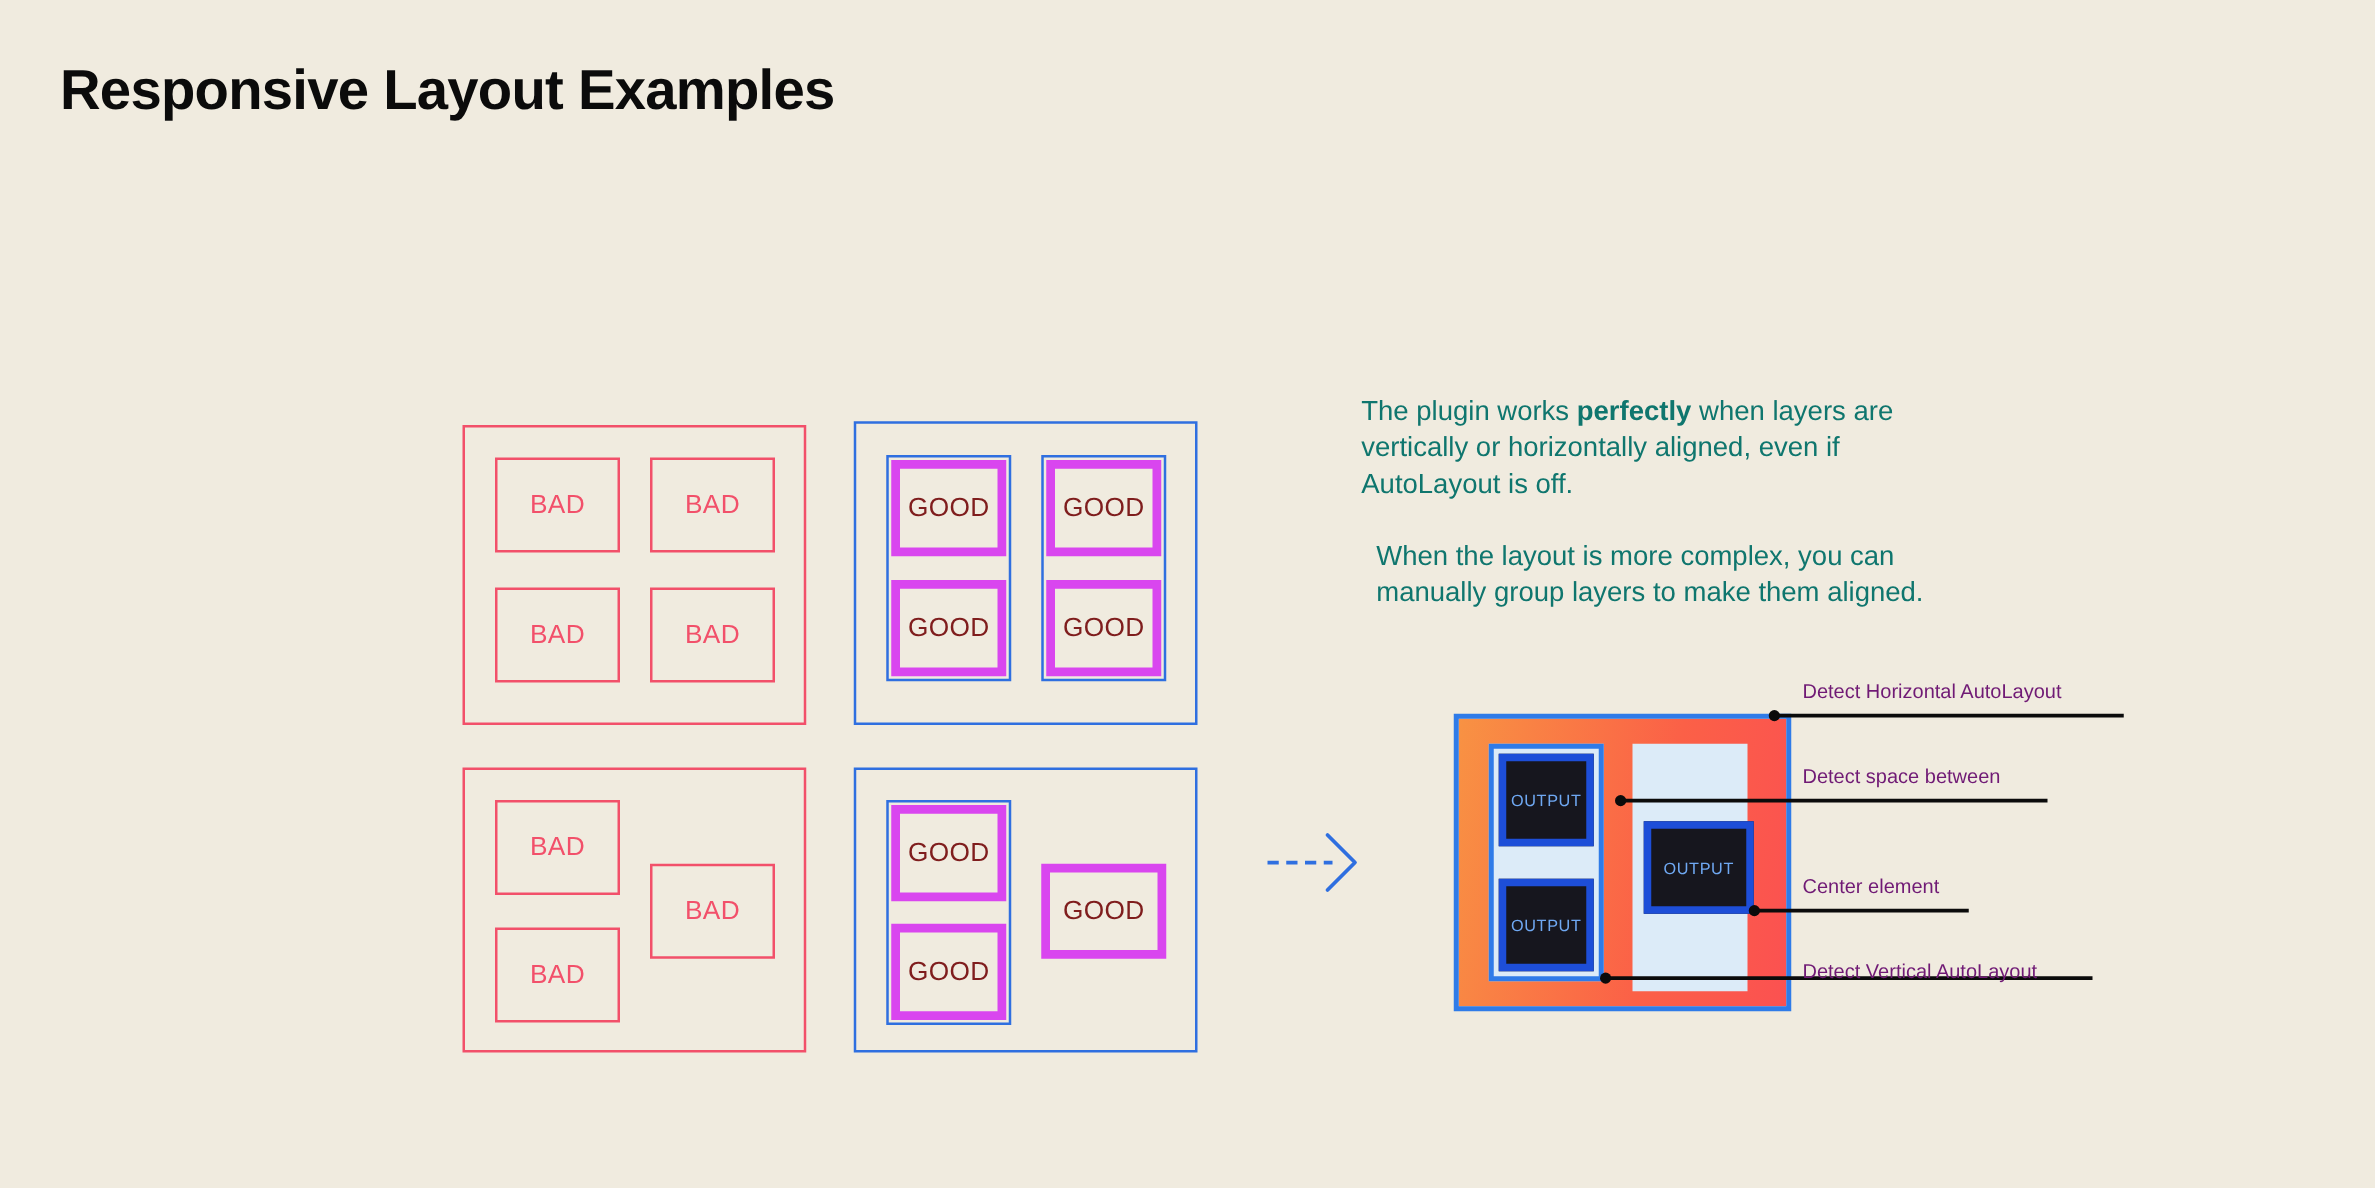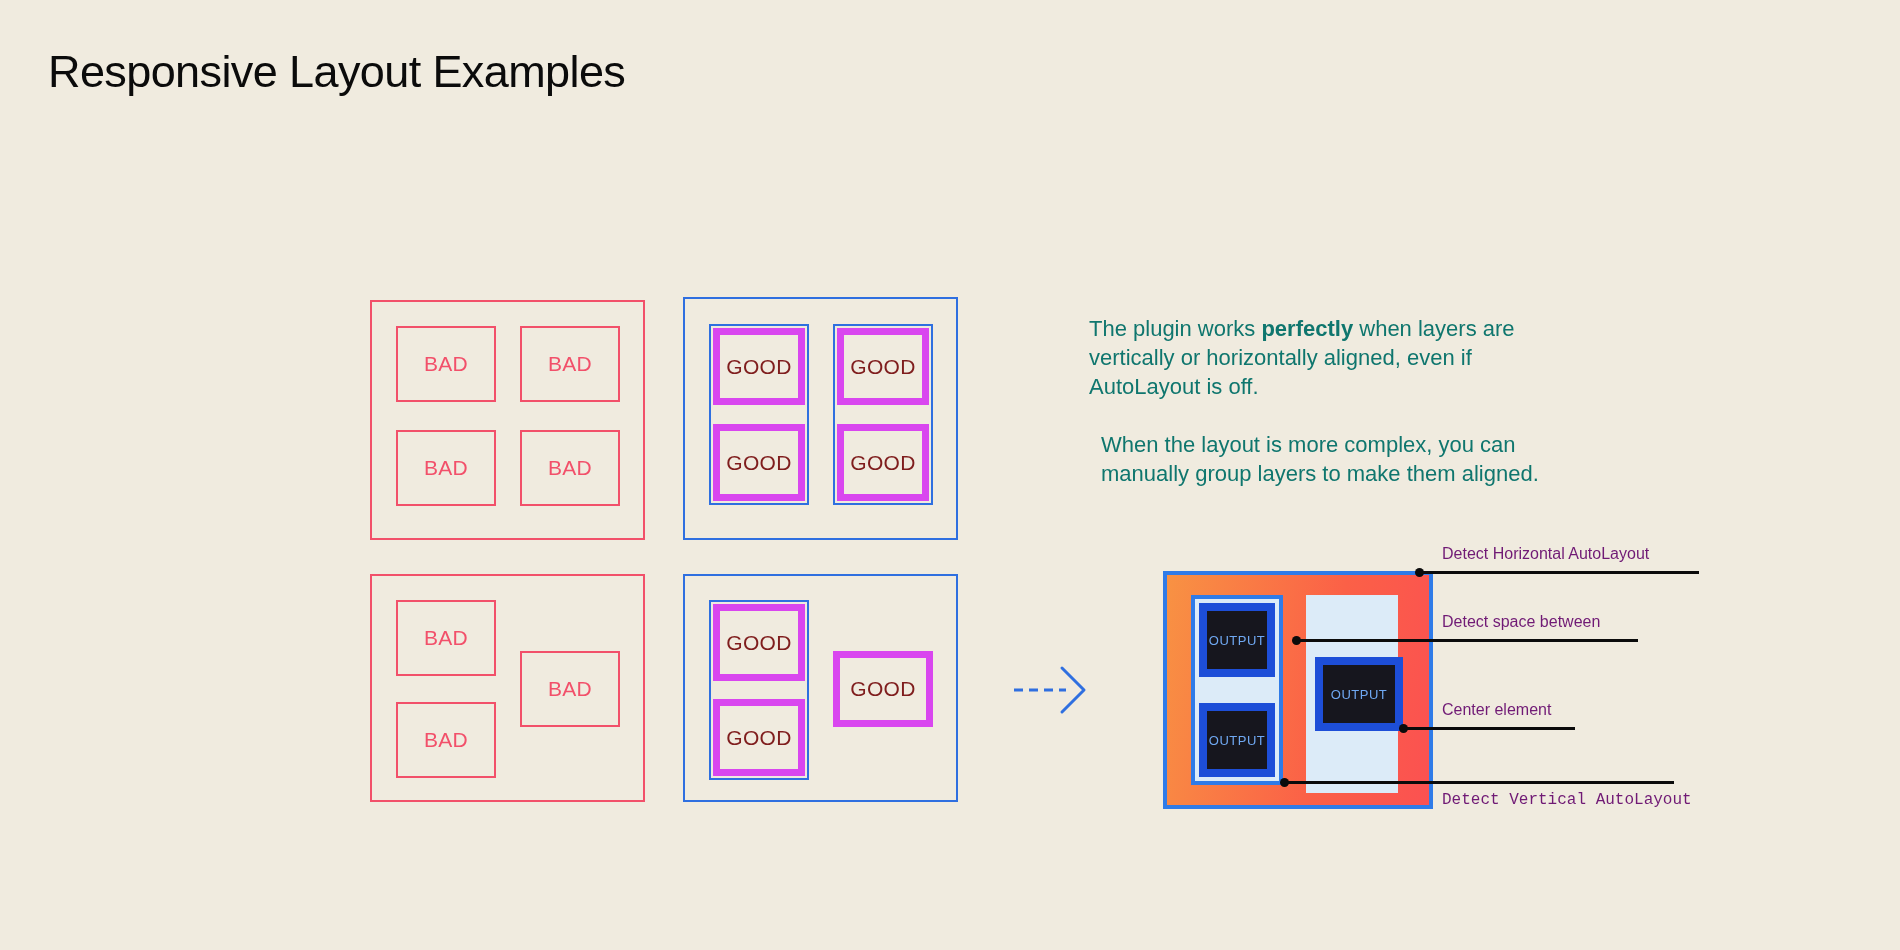--- a/index.html
+++ b/index.html
@@ -16,30 +16,31 @@
     position: relative;
     color: #0A0A0A;
   }
 
   
   #page-title {
     position: absolute;
     left: 48px;
     top: 46px;
     font-size: 45px;
-    font-weight: normal;
+    font-weight: bold;
     letter-spacing: -0.6px;
     color: #0B0B0B;
     white-space: nowrap;
   }
 
   
   .frame {
     position: absolute;
     background: transparent;
+    margin-top: 40px;
   }
   .frame.bad  { border: 2px solid #F2506A; }
   .frame.good { border: 2px solid #2F6FE0; }
 
   
   .cell {
     position: absolute;
     display: flex;
     align-items: center;
     justify-content: center;
@@ -92,21 +93,21 @@
     position: absolute;
     left: 139px;
     top: 20px;
     width: 92px;
     height: 198px;
     background: #DCEBF8;
   }
   .out-box {
     position: absolute;
     background: #16161E;
-    border: 8px solid #1d4ed8;
+    border: 6px solid #1d4ed8;
     display: flex;
     align-items: center;
     justify-content: center;
     color: #6FA8F2;
     font-size: 13px;
     letter-spacing: 0.5px;
   }
 
   
   .anno { position: absolute; }
@@ -251,14 +252,14 @@
 
 <div class="anno">
   <div class="anno-dot" style="left:1399px; top:724px;"></div>
   <div class="anno-line" style="left:1403px; top:727px; width:172px;"></div>
   <div class="anno-label" style="left:1442px; top:719px; transform:translateY(-100%);">Center element</div>
 </div>
 
 <div class="anno">
   <div class="anno-dot" style="left:1280px; top:778px;"></div>
   <div class="anno-line" style="left:1284px; top:781px; width:390px;"></div>
-  <div class="anno-label" style="left:1442px; top:809px; transform:translateY(-100%);font-family:Liberation Mono, monospace;">Detect Vertical AutoLayout</div>
+  <div class="anno-label" style="left:1442px; top:787px; transform:translateY(-100%);">Detect Vertical AutoLayout</div>
 </div>
 
 </body></html>

